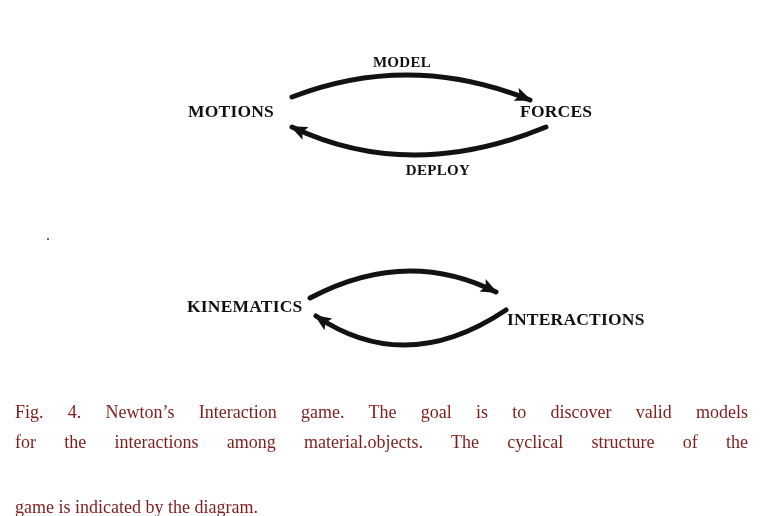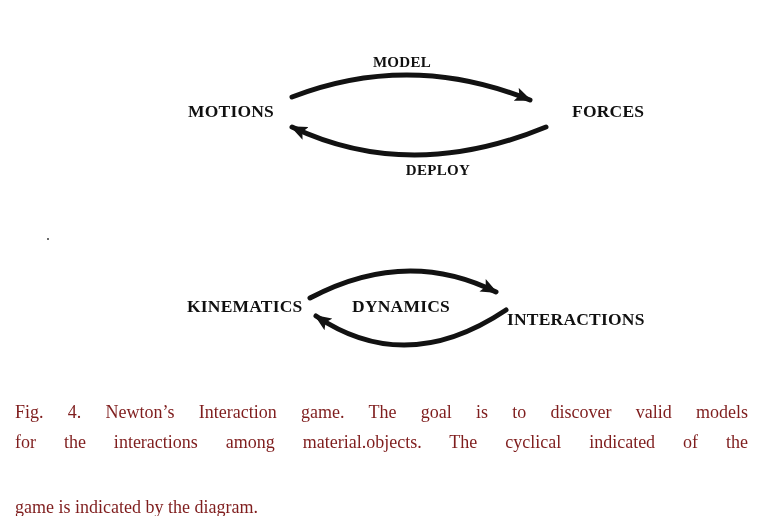--- a/index.html
+++ b/index.html
@@ -76,40 +76,39 @@
       <defs>
         <marker id="ah1" markerUnits="userSpaceOnUse" markerWidth="18" markerHeight="14" viewBox="0 0 18 14" refX="15" refY="7" orient="auto">
           <path d="M0,0 L17,7 L0,14 L3.5,7 Z" fill="#121212"></path>
         </marker>
       </defs>
       <path d="M 292 57 Q 410 11.5 530 60" fill="none" stroke="#121212" stroke-width="5" stroke-linecap="round" marker-end="url(#ah1)"></path>
       <path d="M 546 87 Q 410 143 292 87" fill="none" stroke="#121212" stroke-width="5" stroke-linecap="round" marker-end="url(#ah1)"></path>
     </svg>
     <span class="arrow-label" style="left:402px; top:54px;">MODEL</span>
     <span class="node-label" style="left:188px; top:102px;">MOTIONS</span>
-    <span class="node-label" style="left:572px; top:102px;">FORCES</span>
+    <span class="node-label" style="left:520px; top:102px;">FORCES</span>
     <span class="arrow-label" style="left:402px; top:162px;margin-left:36px;">DEPLOY</span>
   </div>
 
   <div class="speck"></div>
 
   <div class="abs" style="left:0; top:240px; width:694px; height:140px;">
     <svg class="arcs" style="top:0;" width="763" height="130" viewBox="0 0 763 130">
       <defs>
         <marker id="ah2" markerUnits="userSpaceOnUse" markerWidth="18" markerHeight="14" viewBox="0 0 18 14" refX="15" refY="7" orient="auto">
           <path d="M0,0 L17,7 L0,14 L3.5,7 Z" fill="#121212"></path>
         </marker>
       </defs>
       <path d="M 310 58 Q 406 7 496 52" fill="none" stroke="#121212" stroke-width="5" stroke-linecap="round" marker-end="url(#ah2)"></path>
       <path d="M 506 70 Q 406 137 316 76" fill="none" stroke="#121212" stroke-width="5" stroke-linecap="round" marker-end="url(#ah2)"></path>
     </svg>
     <span class="node-label" style="left:187px; top:57px;">KINEMATICS</span>
-    <span class="node-label" style="left:401px; top:57px; transform:translateX(-50%);">DYNAMICS</span>
     <span class="node-label" style="left:507px; top:70px;">INTERACTIONS</span>
   </div>
 
   <div class="caption">
     <div class="jline">Fig. 4. Newton’s Interaction game. The goal is to discover valid models</div>
-    <div class="jline">for the interactions among material.objects. The cyclical indicated of the</div>
+    <div class="jline">for the interactions among material.objects. The cyclical structure of the</div>
     <div class="lline">game is indicated by the diagram.</div>
   </div>
 
 </div>
 
 </body></html>

